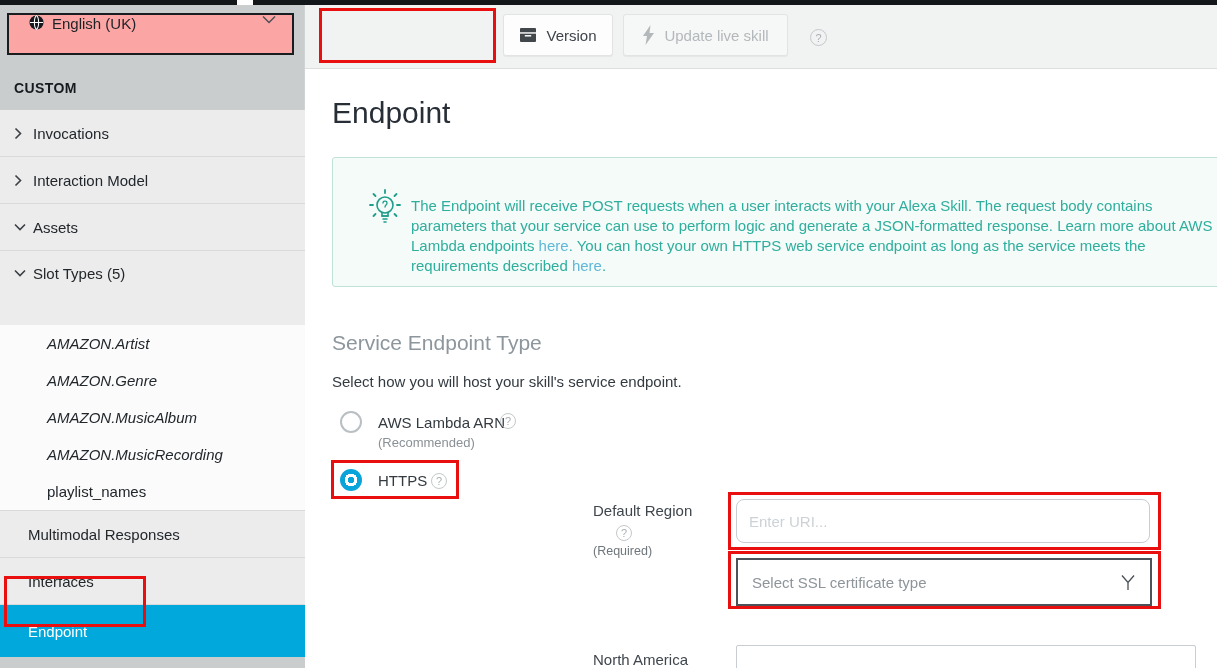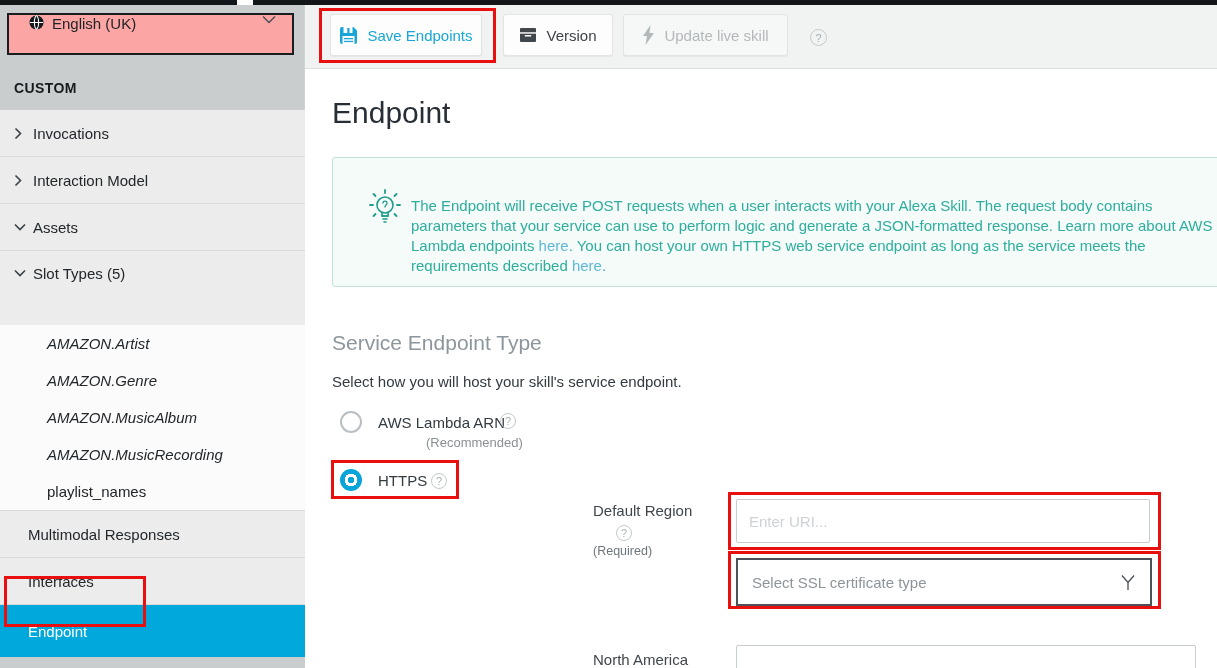--- a/index.html
+++ b/index.html
@@ -74,30 +74,30 @@
     border:none;
     background:radial-gradient(circle at center, #09a5da 0 3.5px, #fff 3.5px 6.5px, #09a5da 6.5px 11px);
   }
   .r-lambda { left:35px; top:342px; }
   .r-https { left:35px; top:400px; }
   .radio-label { position:absolute; font-size:15px; color:#333a40; cursor:pointer; }
   .l-lambda { left:73px; top:345px; }
   .l-https { left:73px; top:403px; }
   .h-lambda { position:absolute; left:195px; top:344px; }
   .h-https { position:absolute; left:126px; top:404px; }
-  .radio-note { position:absolute; left:73px; top:366px; font-size:13px; color:#8a9095;margin-left:48px; }
+  .radio-note { position:absolute; left:73px; top:366px; font-size:13px; color:#8a9095; }
 
   .dr-block { position:absolute; left:288px; top:433px; width:130px; }
   .dr-label { font-size:15px; color:#3f464c; }
   .dr-help { margin:4px 0 3px 23px; }
   .dr-required { font-size:12.5px; color:#6e767b; }
 
   .uri-input {
     position:absolute; left:431px; top:430px; width:414px; height:44px;
-    border:1px solid #c7cdd1; border-radius:2px; padding:0 12px; font-size:15px; color:#333a40;
+    border:1px solid #c7cdd1; border-radius:8px; padding:0 12px; font-size:15px; color:#333a40;
     font-family:"Liberation Sans", sans-serif; outline:none; background:#fff;
   }
   .uri-input::placeholder { color:#ccd2d6; }
   .ssl-select {
     position:absolute; left:431px; top:489px; width:416px; height:48px;
     border:2px solid #4c5257; background:#fff; display:flex; align-items:center;
     padding:0 14px; font-size:15px; color:#8d959a; cursor:pointer;gap:44px;
   }
   .ssl-caret { margin-left:auto; display:flex; }
   .na-label { position:absolute; left:288px; top:582px; font-size:15px; color:#3f464c; }
@@ -186,33 +186,20 @@
       </div>
       <div class="side-item selected">
         <span>Endpoint</span>
       </div>
     </nav>
 
     <div class="side-footer-header">MODELS</div>
   </aside>
 
   <div class="toolbar">
-    <button class="tb-btn tb-save">
-      <span style="display:flex;">
-        <svg width="19" height="19" viewBox="0 0 19 19">
-          <path d="M1 3a2 2 0 0 1 2-2h11.5L18 4.5V16a2 2 0 0 1-2 2H3a2 2 0 0 1-2-2z" fill="#18a6d8"></path>
-          <rect x="4.5" y="1" width="9" height="6" fill="#fff"></rect>
-          <rect x="8.3" y="2" width="2.2" height="5" fill="#18a6d8"></rect>
-          <rect x="3.5" y="10" width="12" height="8" fill="#fff"></rect>
-          <rect x="5" y="12" width="9" height="1.3" fill="#18a6d8"></rect>
-          <rect x="5" y="14.8" width="9" height="1.3" fill="#18a6d8"></rect>
-        </svg>
-      </span>
-      <span>Save Endpoints</span>
-    </button>
     <button class="tb-btn tb-version">
       <span style="display:flex;">
         <svg width="18" height="16" viewBox="0 0 18 16">
           <rect x="1" y="1" width="16" height="14" rx="1" fill="#42474c"></rect>
           <rect x="1" y="5.2" width="16" height="1.5" fill="#f1f2f2"></rect>
           <rect x="5.8" y="8" width="6.4" height="1.6" fill="#f1f2f2"></rect>
         </svg>
       </span>
       <span>Version</span>
     </button>

